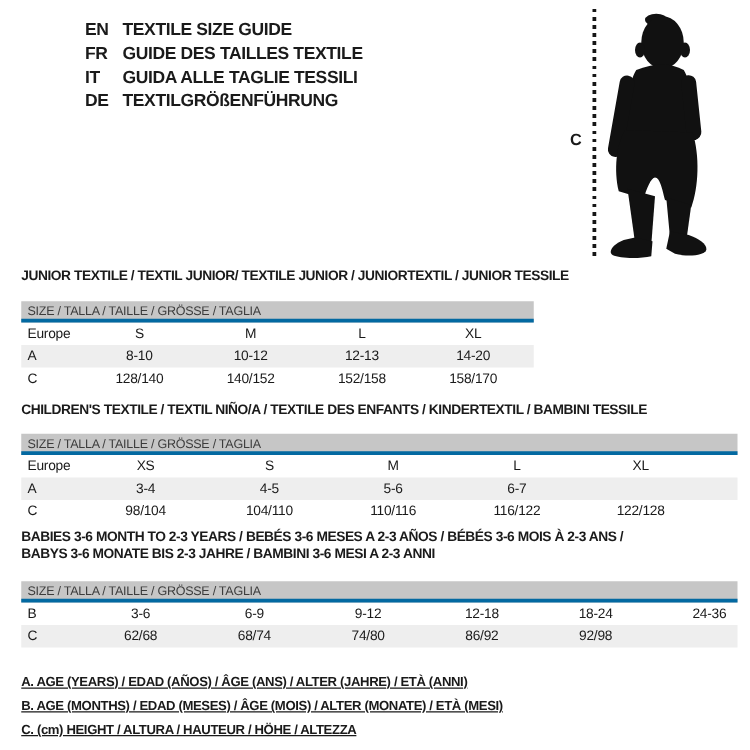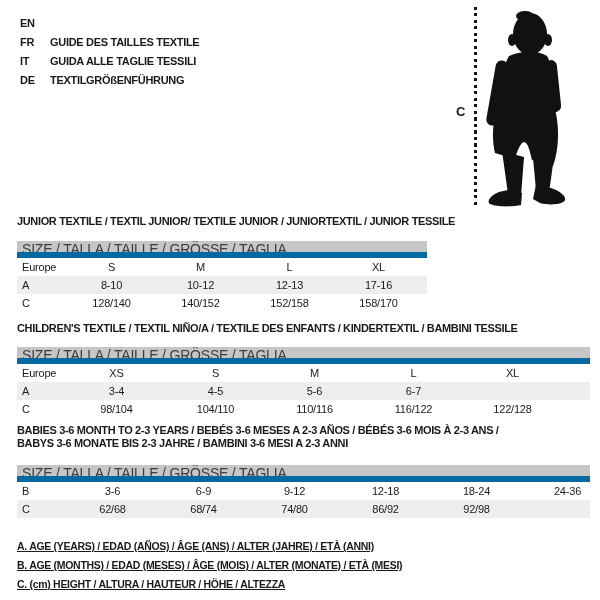--- a/index.html
+++ b/index.html
@@ -7,21 +7,21 @@
     width:600px;height:600px;position:relative;overflow:hidden;
     background:#ffffff;
     font-family:"Liberation Sans", sans-serif;
     color:var(--text,#1a1a1a);
     -webkit-font-smoothing:antialiased;
   }
   .abs{position:absolute;}
 
   
   .lang-list{left:20px;top:14px;}
-  .lang-row{display:flex;font-weight:bold;font-size:11px;line-height:19px;letter-spacing:-0.3px;}
+  .lang-row{display:flex;font-weight:bold;font-size:14px;line-height:19px;letter-spacing:-0.3px;margin-left:48px;}
   .lang-code{width:30px;flex:0 0 30px;}
 
   
   .measure-line{
     left:474px;top:7px;width:3px;height:198px;
     background:repeating-linear-gradient(to bottom,#161616 0 3px,transparent 3px 6.5px);
   }
   .measure-label{left:456px;top:104px;font-weight:bold;font-size:13px;line-height:15px;}
   .silhouette{left:485px;top:10px;}
   .silhouette path,.silhouette ellipse,.silhouette rect{fill:var(--silhouette,#111111);}
@@ -33,41 +33,42 @@
   #sec3-title{top:424px;}
 
   
   .size-table{left:17px;}
   #table-0{top:241px;width:410px;}
   #table-1{top:347px;width:573px;}
   #table-2{top:465px;width:573px;}
   .size-bar{
     height:17px;line-height:17px;box-sizing:border-box;
     background:var(--bar_bg,#c6c6c6);
-    border-bottom:6px solid #0369a1;
-    padding-left:5px;font-size:14px;color:#3c3c3c;letter-spacing:-0.2px;
+    border-bottom:3px solid #0369a1;
+    padding-left:5px;font-size:10px;color:#3c3c3c;letter-spacing:-0.2px;
     white-space:nowrap;overflow:hidden;
   }
   .trow{display:flex;height:18px;line-height:18px;font-size:11px;letter-spacing:-0.2px;}
   .trow:nth-child(even){background:var(--stripe_bg,#eeeeee);}
   .tlabel{flex:0 0 50px;width:50px;padding-left:5px;box-sizing:border-box;}
   .tcell{text-align:center;flex:0 0 auto;}
   #table-0 .tcell{width:89px;}
   #table-1 .tcell{width:99px;}
   #table-2 .tcell{width:91px;}
 
   
   .footnotes{left:17px;top:537px;font-weight:bold;font-size:10.5px;line-height:19px;letter-spacing:-0.3px;white-space:nowrap;text-decoration:underline;}
 </style>
 </head>
 <body>
 
 <div class="lang-list abs">
   <div class="lang-row">
     <span class="lang-code">EN</span>
+    <span class="lang-label">TEXTILE SIZE GUIDE</span>
   </div>
   <div class="lang-row">
     <span class="lang-code">FR</span>
     <span class="lang-label">GUIDE DES TAILLES TEXTILE</span>
   </div>
   <div class="lang-row">
     <span class="lang-code">IT</span>
     <span class="lang-label">GUIDA ALLE TAGLIE TESSILI</span>
   </div>
   <div class="lang-row">
@@ -104,21 +105,21 @@
         <span class="tcell">S</span>
         <span class="tcell">M</span>
         <span class="tcell">L</span>
         <span class="tcell">XL</span>
       </div>
       <div class="trow">
         <span class="tlabel">A</span>
         <span class="tcell">8-10</span>
         <span class="tcell">10-12</span>
         <span class="tcell">12-13</span>
-        <span class="tcell">17-16</span>
+        <span class="tcell">14-20</span>
       </div>
       <div class="trow">
         <span class="tlabel">C</span>
         <span class="tcell">128/140</span>
         <span class="tcell">140/152</span>
         <span class="tcell">152/158</span>
         <span class="tcell">158/170</span>
       </div>
     </div>
 </div>

